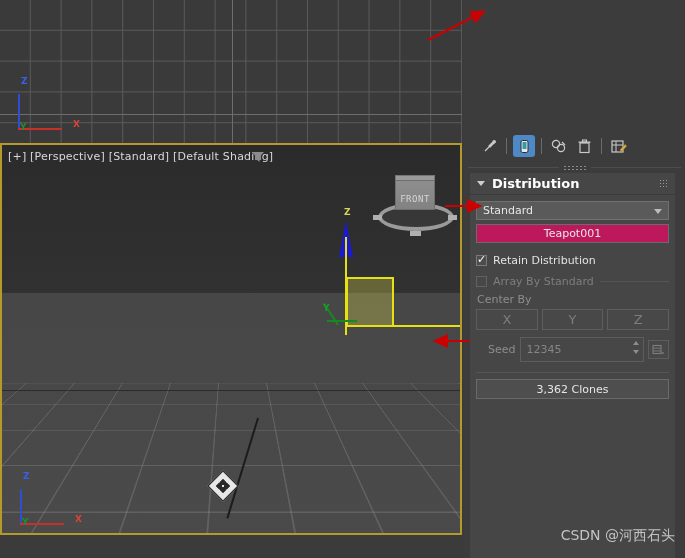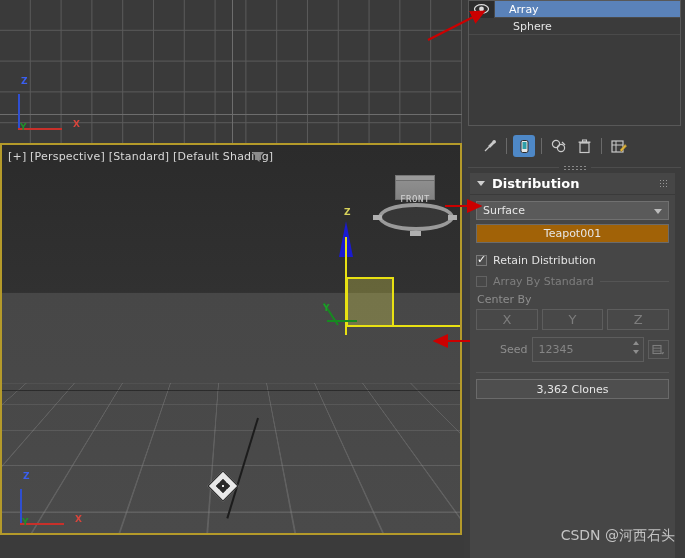--- a/index.html
+++ b/index.html
@@ -98,21 +98,21 @@
   #giz-x-line { position: absolute; left: 19px; top: 118px; width: 120px; height: 2px; background: #e8e112; }
 
   
   #viewcube { position: absolute; left: 368px; top: 30px; width: 90px; height: 68px; }
   #vc-ring {
     position: absolute; left: 8px; top: 28px; width: 76px; height: 28px;
     border: 4px solid #9a9a9a; border-radius: 50%;
     background: rgba(120,120,120,0.12);
   }
   #vc-box {
-    position: absolute; left: 25px; top: 5px; width: 40px; height: 20px;
+    position: absolute; left: 25px; top: 5px; width: 40px; height: 30px;
     background: linear-gradient(to bottom, #8e8e8e 0%, #828282 100%);
     border: 1px solid #6f6f6f;
   }
   #vc-box-top {
     position: absolute; left: 25px; top: 0px; width: 40px; height: 7px;
     background: #9a9a9a; border: 1px solid #767676;
   }
   #vc-label {
     position: absolute; left: 0; top: 13px; width: 100%;
     text-align: center; font-size: 9px; color: #d5d5d5; letter-spacing: 0.5px;
@@ -214,21 +214,21 @@
   }
   .dropdown .dd-text { font-size: 11px; color: #e6e6e6; }
   .dd-arrow {
     position: absolute; right: 6px; top: 7px;
     width: 0; height: 0; border-left: 4px solid transparent; border-right: 4px solid transparent;
     border-top: 5px solid #bcbcbc;
   }
 
   .pick-btn {
     height: 19px; margin-bottom: 8px;
-    background: #a16207; border: 1px solid #6b6b6b;
+    background: #be185d; border: 1px solid #6b6b6b;
     display: flex; align-items: center; justify-content: center;
     font-size: 11px; color: #e6e6e6;
   }
 
   .chk-row { display: flex; align-items: center; height: 18px; margin-bottom: 3px; }
   .chk-box {
     width: 11px; height: 11px; background: #4d4d4d; border: 1px solid #7a7a7a;
     margin-right: 6px; position: relative; flex: none;
   }
   .chk-box.checked::after {
@@ -243,21 +243,21 @@
   .sub-label { font-size: 11px; color: #8d8d8d; margin: 1px 0 3px 1px; }
 
   .xyz-row { display: flex; gap: 4px; margin-bottom: 7px; }
   .xyz-btn {
     flex: 1; height: 21px; background: #484848; border: 1px solid #5d5d5d;
     display: flex; align-items: center; justify-content: center;
     font-size: 13px; color: #7d7d7d;
   }
 
   .seed-row { display: flex; align-items: center; gap: 4px; margin-bottom: 10px; }
-  .seed-label { font-size: 11px; color: #8d8d8d; margin-left: 24px; }
+  .seed-label { font-size: 11px; color: #8d8d8d; margin-left: 12px; }
   .seed-field {
     flex: 1; height: 25px; background: #474747; border: 1px solid #5d5d5d;
     position: relative; display: flex; align-items: center; padding-left: 6px;
   }
   .seed-value { font-size: 11px; color: #858585; }
   .seed-spin {
     position: absolute; right: 4px; top: 3px; width: 7px; height: 13px;
     display: flex; flex-direction: column; justify-content: space-between; align-items: center;
   }
   .seed-spin .up { width:0;height:0;border-left:3.5px solid transparent;border-right:3.5px solid transparent;border-bottom:4px solid #8d8d8d;}
@@ -344,35 +344,20 @@
     <div class="ax-z"></div>
     <div class="ax-x"></div>
     <span class="lbl lbl-z">Z</span>
     <span class="lbl lbl-y">Y</span>
     <span class="lbl lbl-x">X</span>
   </div>
 </div>
 
 <div id="right-panel">
 
-  <div id="scene-list">
-    <div class="scene-row selected">
-      <div class="scene-eye-cell">
-        <svg width="15" height="10" viewBox="0 0 15 10">
-          <ellipse cx="7.5" cy="5" rx="7" ry="4.3" fill="none" stroke="#dcdcdc" stroke-width="1.2"></ellipse>
-          <circle cx="7.5" cy="5" r="2.4" fill="#dcdcdc"></circle>
-        </svg>
-      </div>
-      <span class="scene-name">Array</span>
-    </div>
-    <div class="scene-row">
-      <div class="scene-spacer-cell"></div>
-      <span class="scene-name">Sphere</span>
-    </div>
-  </div>
 
   <div id="mod-toolbar">
     <div class="tb-icon">
       <svg width="15" height="15" viewBox="0 0 15 15">
         <g stroke="#c9c9c9" stroke-width="1.3" fill="none">
           <line x1="3" y1="12" x2="7" y2="8"></line>
           <path d="M7 8 L12 3" stroke-width="2.6"></path>
         </g>
         <circle cx="12.2" cy="2.8" r="1.8" fill="#c9c9c9"></circle>
       </svg>
@@ -419,21 +404,21 @@
   <div id="rollout">
     <div id="rollout-header">
       <div id="rollout-tri"></div>
       <span id="rollout-title">Distribution</span>
       <div id="rollout-grip"></div>
     </div>
 
     <div id="rollout-body">
 
       <div class="dropdown">
-        <span class="dd-text">Surface</span>
+        <span class="dd-text">Standard</span>
         <div class="dd-arrow"></div>
       </div>
 
 
       <div class="pick-btn">Teapot001</div>
 
       <div class="chk-row">
         <div class="chk-box checked"></div>
         <span class="chk-label">Retain Distribution</span>
       </div>

